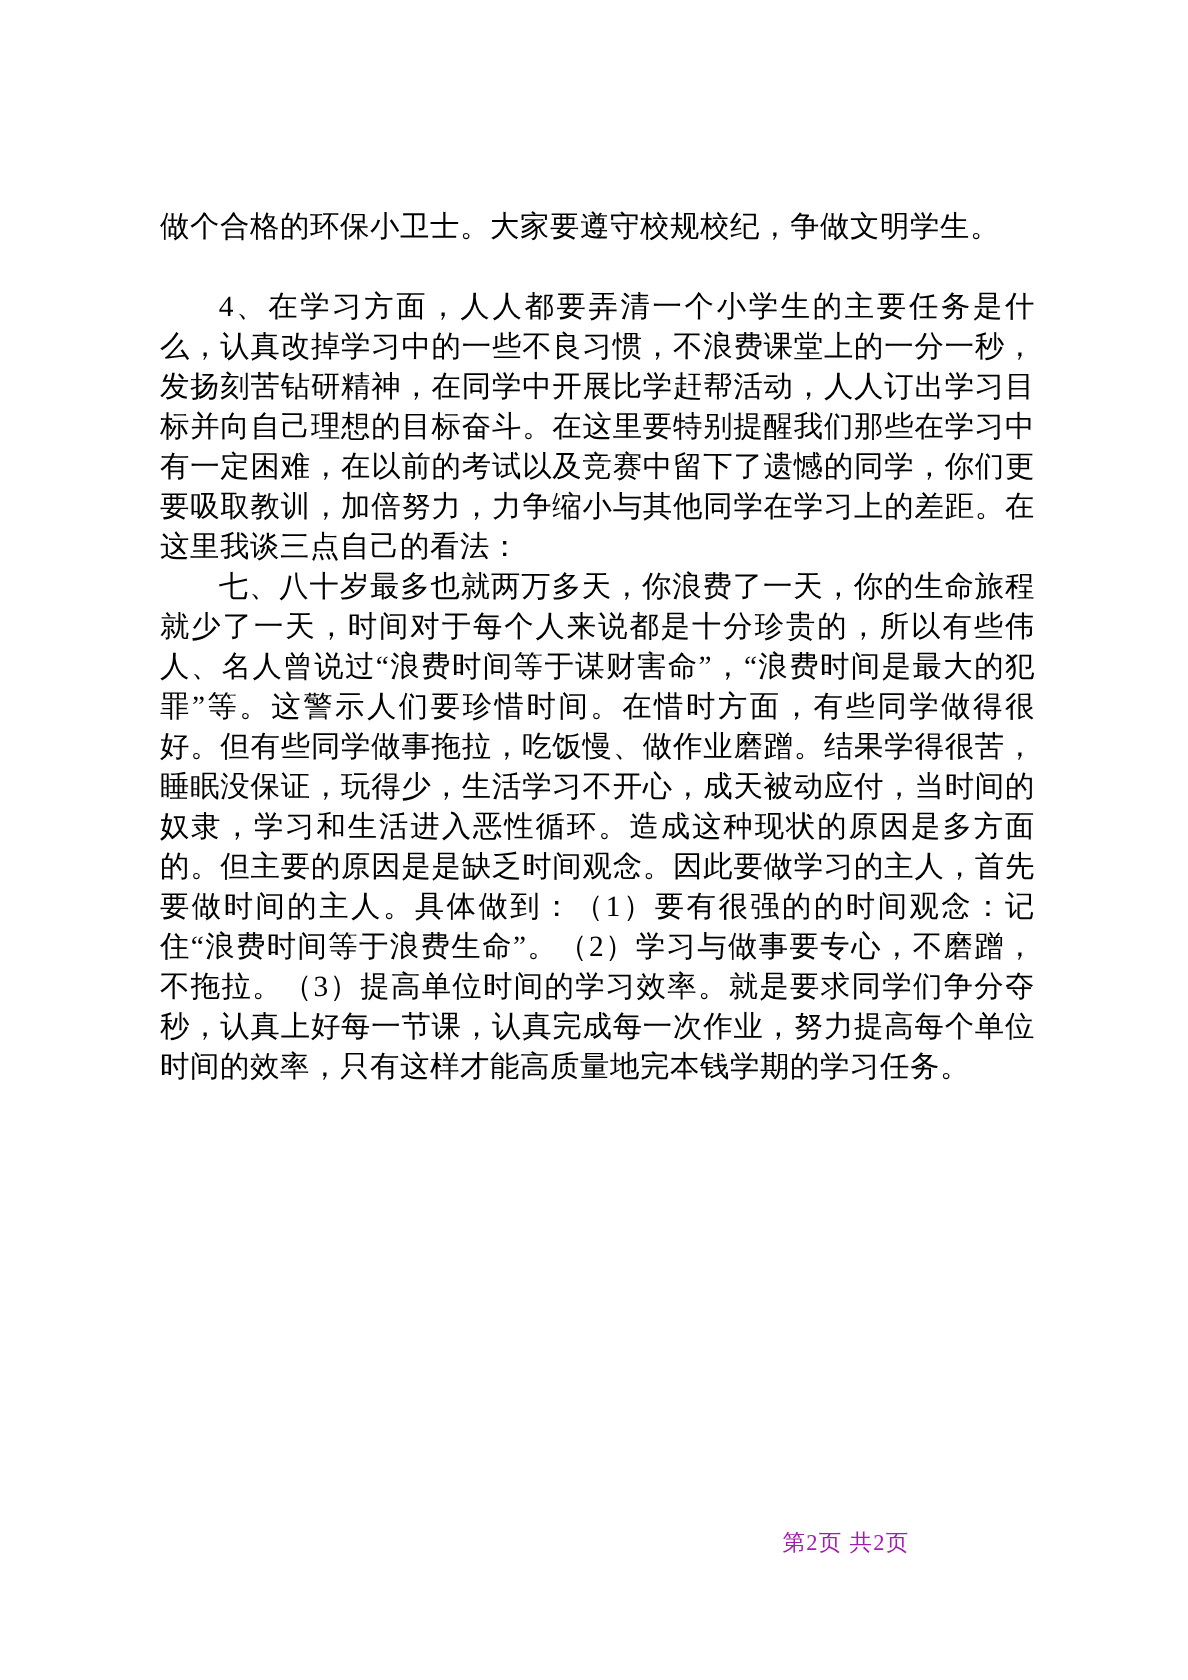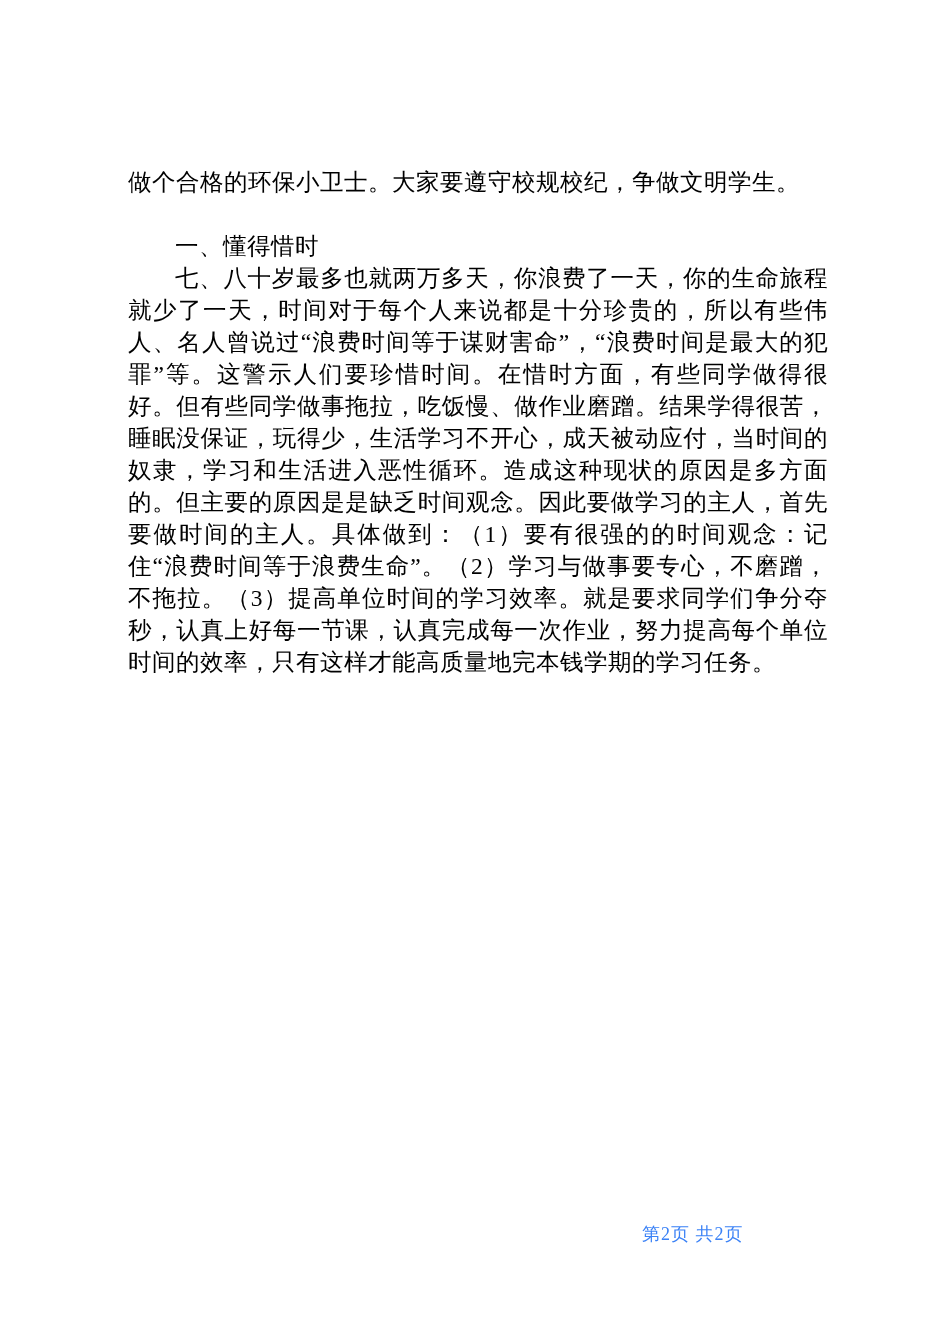--- a/index.html
+++ b/index.html
@@ -37,32 +37,32 @@
     word-break: break-all;
   }
   .para.indent {
     text-indent: 2em;
   }
   .para.blank {
     height: 32px;
   }
   .footer {
     position: absolute;
-    left: 642px;
+    left: 626px;
     top: 1222px;
     font-size: 18px;
     letter-spacing: 1px;
-    color: #3b82f6;
+    color: #a21caf;
     white-space: pre;
   }
 </style>
 </head>
 <body>
 
 <div class="page">
   <div class="doc-body">
       <p class="para">做个合格的环保小卫士。大家要遵守校规校纪，争做文明学生。</p>
       <p class="para blank"></p>
-      <p class="para indent">一、懂得惜时</p>
+      <p class="para indent">4、在学习方面，人人都要弄清一个小学生的主要任务是什么，认真改掉学习中的一些不良习惯，不浪费课堂上的一分一秒，发扬刻苦钻研精神，在同学中开展比学赶帮活动，人人订出学习目标并向自己理想的目标奋斗。在这里要特别提醒我们那些在学习中有一定困难，在以前的考试以及竞赛中留下了遗憾的同学，你们更要吸取教训，加倍努力，力争缩小与其他同学在学习上的差距。在这里我谈三点自己的看法：</p>
       <p class="para indent">七、八十岁最多也就两万多天，你浪费了一天，你的生命旅程就少了一天，时间对于每个人来说都是十分珍贵的，所以有些伟人、名人曾说过“浪费时间等于谋财害命”，“浪费时间是最大的犯罪”等。这警示人们要珍惜时间。在惜时方面，有些同学做得很好。但有些同学做事拖拉，吃饭慢、做作业磨蹭。结果学得很苦，睡眠没保证，玩得少，生活学习不开心，成天被动应付，当时间的奴隶，学习和生活进入恶性循环。造成这种现状的原因是多方面的。但主要的原因是是缺乏时间观念。因此要做学习的主人，首先要做时间的主人。具体做到：（1）要有很强的的时间观念：记住“浪费时间等于浪费生命”。（2）学习与做事要专心，不磨蹭，不拖拉。（3）提高单位时间的学习效率。就是要求同学们争分夺秒，认真上好每一节课，认真完成每一次作业，努力提高每个单位时间的效率，只有这样才能高质量地完本钱学期的学习任务。</p>
     </div>
   <div class="footer">第2页 共2页</div>
 </div>
 
 </body></html>

